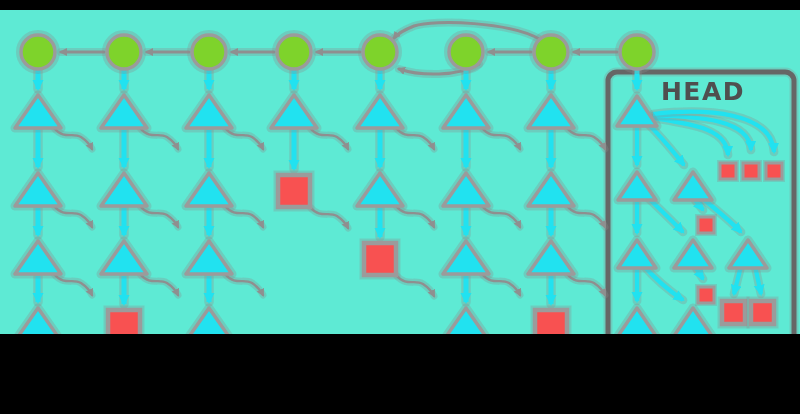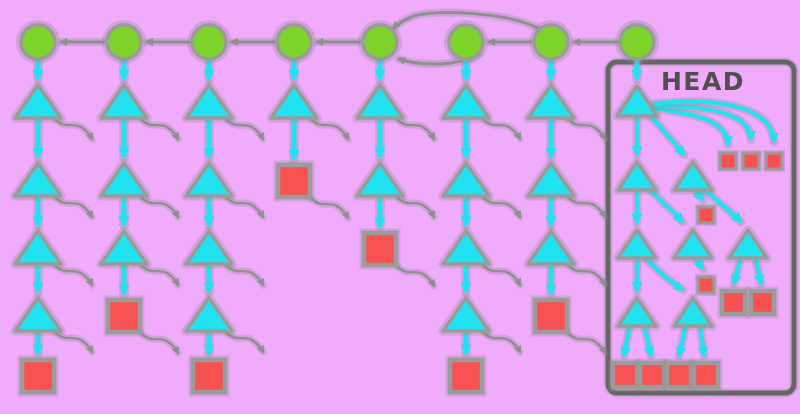--- a/index.html
+++ b/index.html
@@ -1,16 +1,16 @@
 <!DOCTYPE html>
 <html><head>
 <meta charset="utf-8">
 <style>
   html,body{margin:0;padding:0;background:#000;}
-  #stage{position:relative;width:800px;height:414px;background:#f0abfc;overflow:hidden;}
+  #stage{position:relative;width:800px;height:324px;background:#5eead4;overflow:hidden;margin-top:10px;}
   svg{display:block;}
   text{font-family:"DejaVu Sans","Liberation Sans",sans-serif;font-weight:bold;font-size:25px;letter-spacing:1.5px;}
 </style>
 </head>
 <body style="background: rgb(0, 0, 0);">
 
 <div id="stage">
   <svg id="dg" width="800" height="414" viewBox="0 0 800 414">
     <defs>
       <marker id="ac" markerUnits="userSpaceOnUse" markerWidth="16" markerHeight="14" refX="9" refY="5.5" orient="auto">

